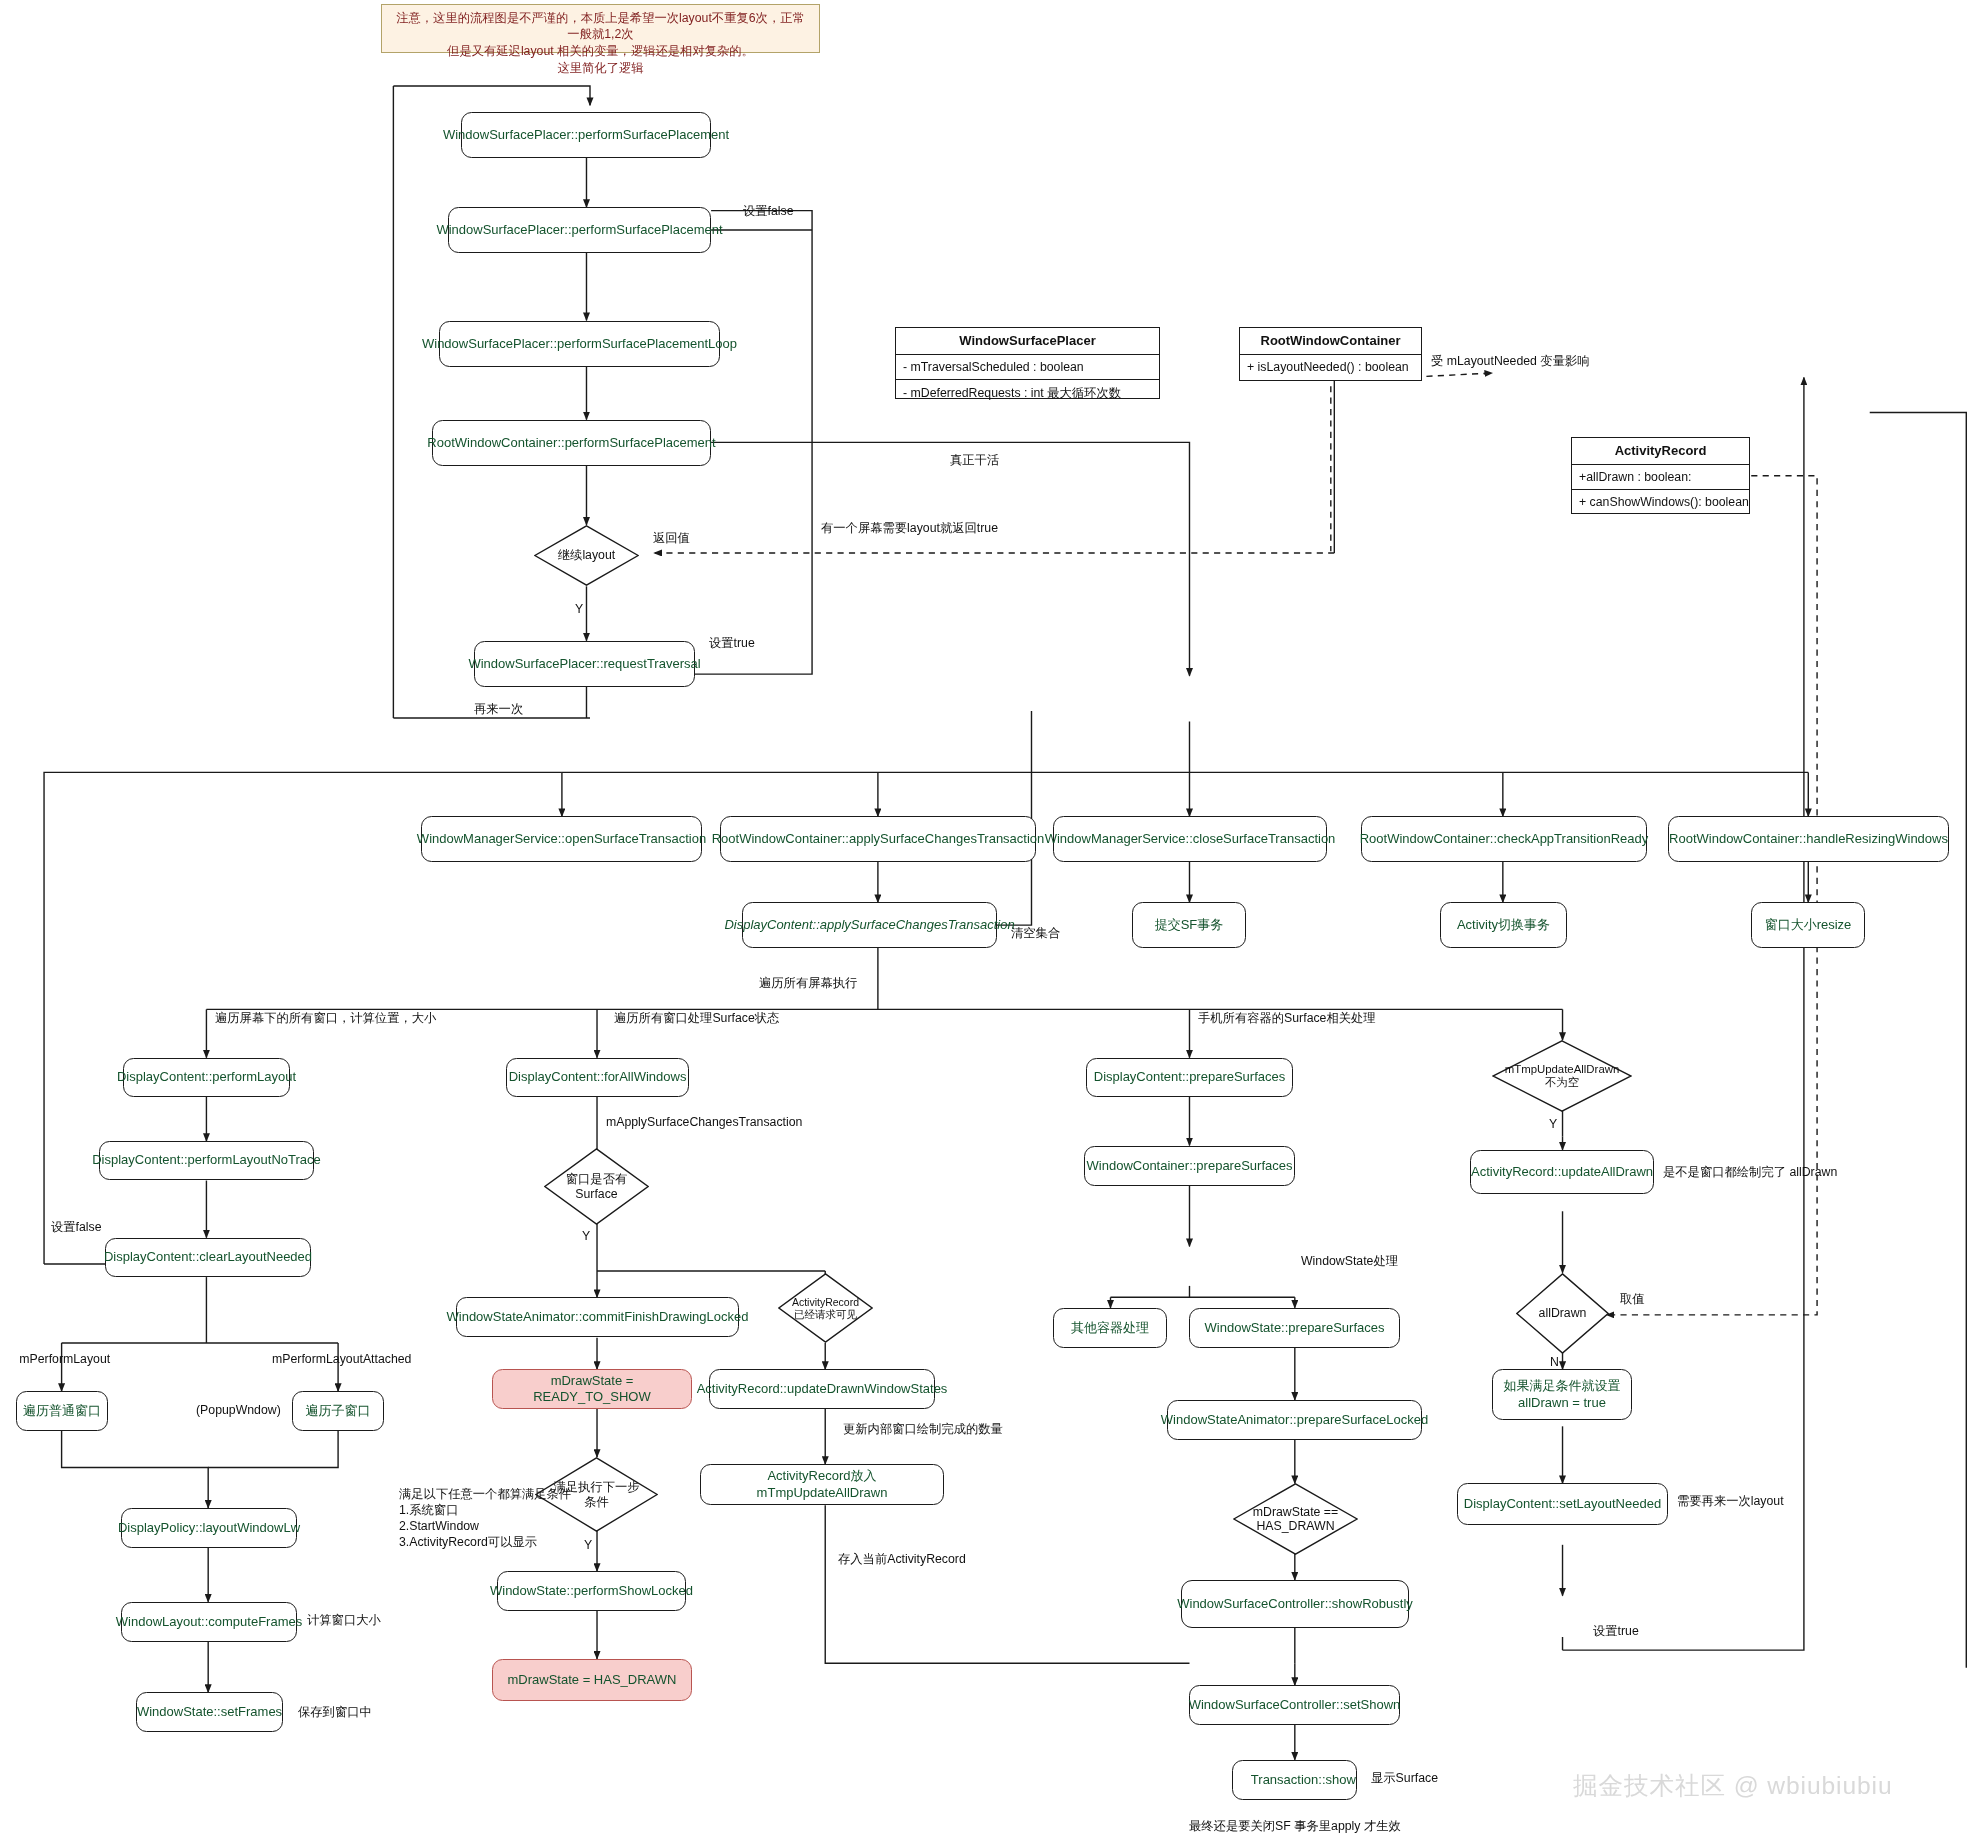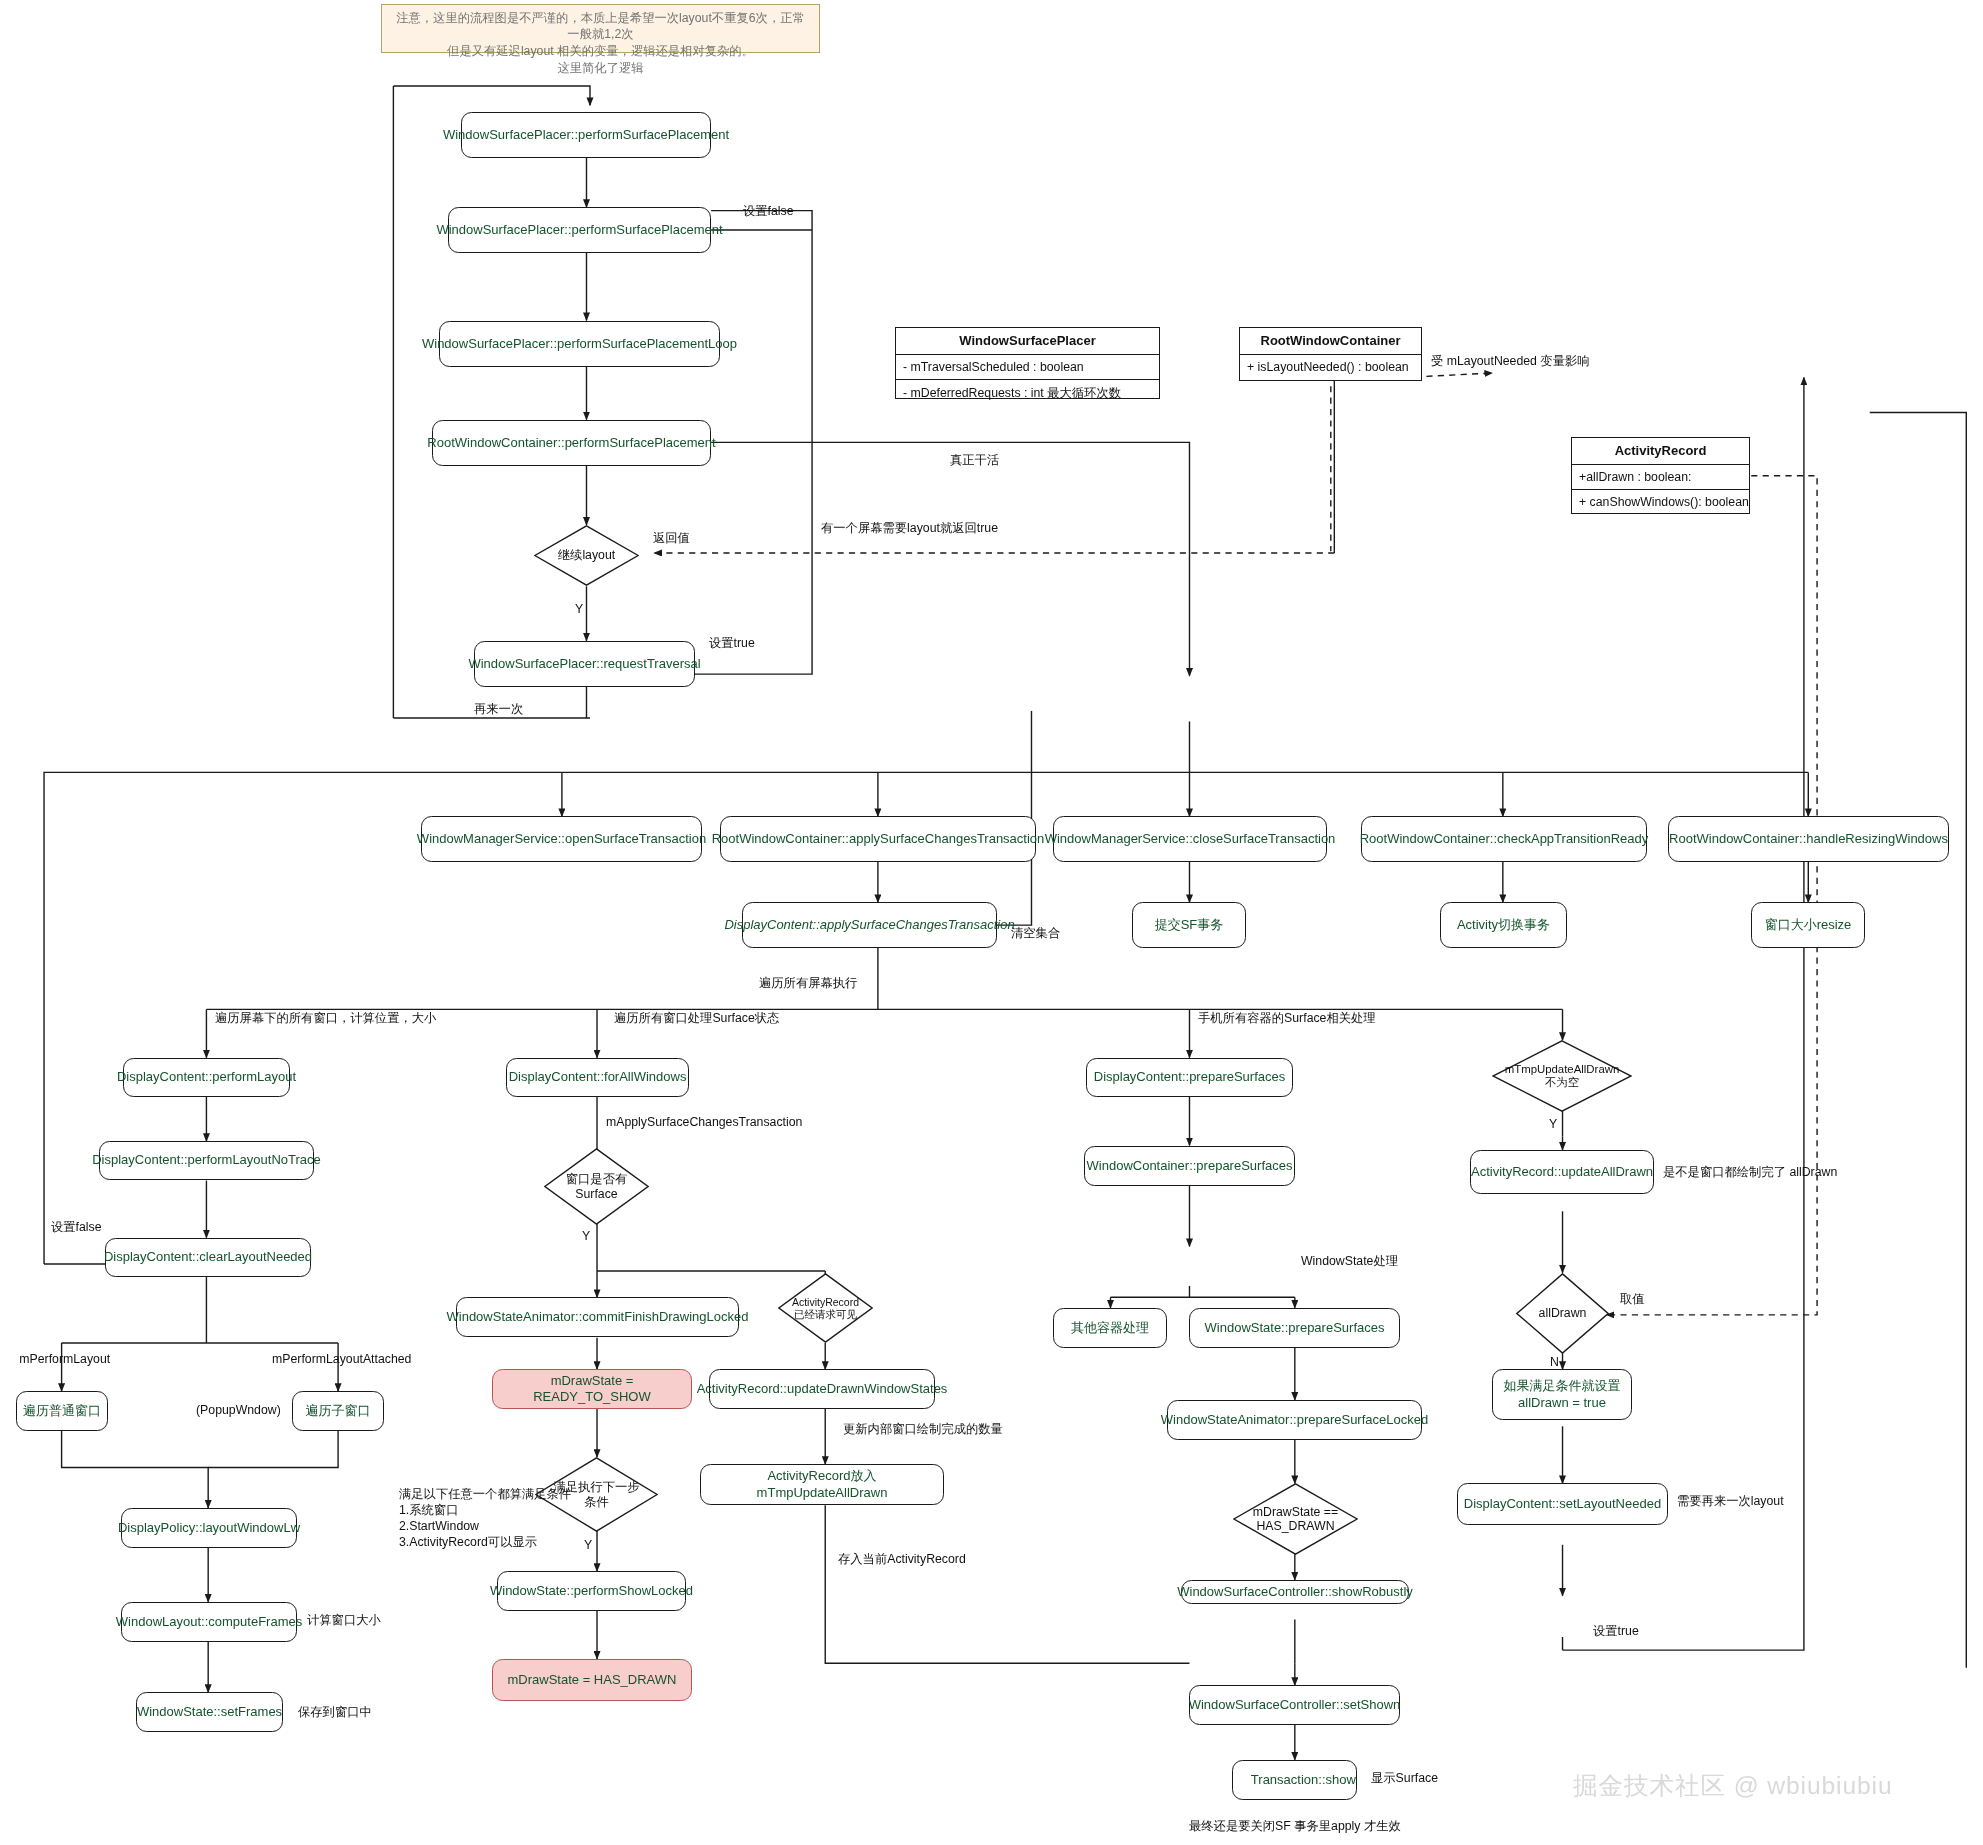--- a/index.html
+++ b/index.html
@@ -61,21 +61,21 @@
     font-size: 12.3px;
     line-height: 1.18;
     color: #111111;
     white-space: nowrap;
   }
   .note {
     position: absolute;
     box-sizing: border-box;
     border: 0.9px solid #b3a369;
     background: #fdf2e3;
-    color: #737373;
+    color: #7f1d1d;
     font-size: 12.3px;
     line-height: 1.35;
     text-align: center;
     padding: 5.3px 8.8px;
     white-space: pre-line;
   }
   .umlbox {
     position: absolute;
     box-sizing: border-box;
     border: 0.9px solid #1a1a1a;
@@ -324,21 +324,21 @@
     </svg>
     <div class="dlabel" style="white-space:pre-line;">满足执行下一步
 条件</div>
   </div>
 
   <div class="node" style="left:1086px; top:1058px; width:207px; height:39px;">DisplayContent::prepareSurfaces</div>
   <div class="node" style="left:1084px; top:1146px; width:211px; height:40px;">WindowContainer::prepareSurfaces</div>
   <div class="node" style="left:1053px; top:1308px; width:114px; height:40px;">其他容器处理</div>
   <div class="node" style="left:1189px; top:1308px; width:211px; height:40px;">WindowState::prepareSurfaces</div>
   <div class="node" style="left:1167px; top:1400px; width:255px; height:40px;">WindowStateAnimator::prepareSurfaceLocked</div>
-  <div class="node" style="left:1181px; top:1580px; width:228px; height:24px;">WindowSurfaceController::showRobustly</div>
+  <div class="node" style="left:1181px; top:1580px; width:228px; height:48px;border-radius:11px;">WindowSurfaceController::showRobustly</div>
   <div class="node" style="left:1189px; top:1685px; width:211px; height:40px;">WindowSurfaceController::setShown</div>
   <div class="node" style="left:1232px; top:1760px; width:125px; height:40px;padding-left:23px;">Transaction::show</div>
 
   <div class="diamond" style="left:1233px; top:1483px; width:125px; height:72px;">
     <svg class="dshape" viewBox="0 0 142 82" preserveAspectRatio="none">
       <polygon points="71,1 141,41 71,81 1,41" fill="#ffffff" stroke="#1a1a1a" stroke-width="1.6"></polygon>
     </svg>
     <div class="dlabel" style="white-space:pre-line;">mDrawState ==
 HAS_DRAWN</div>
   </div>

